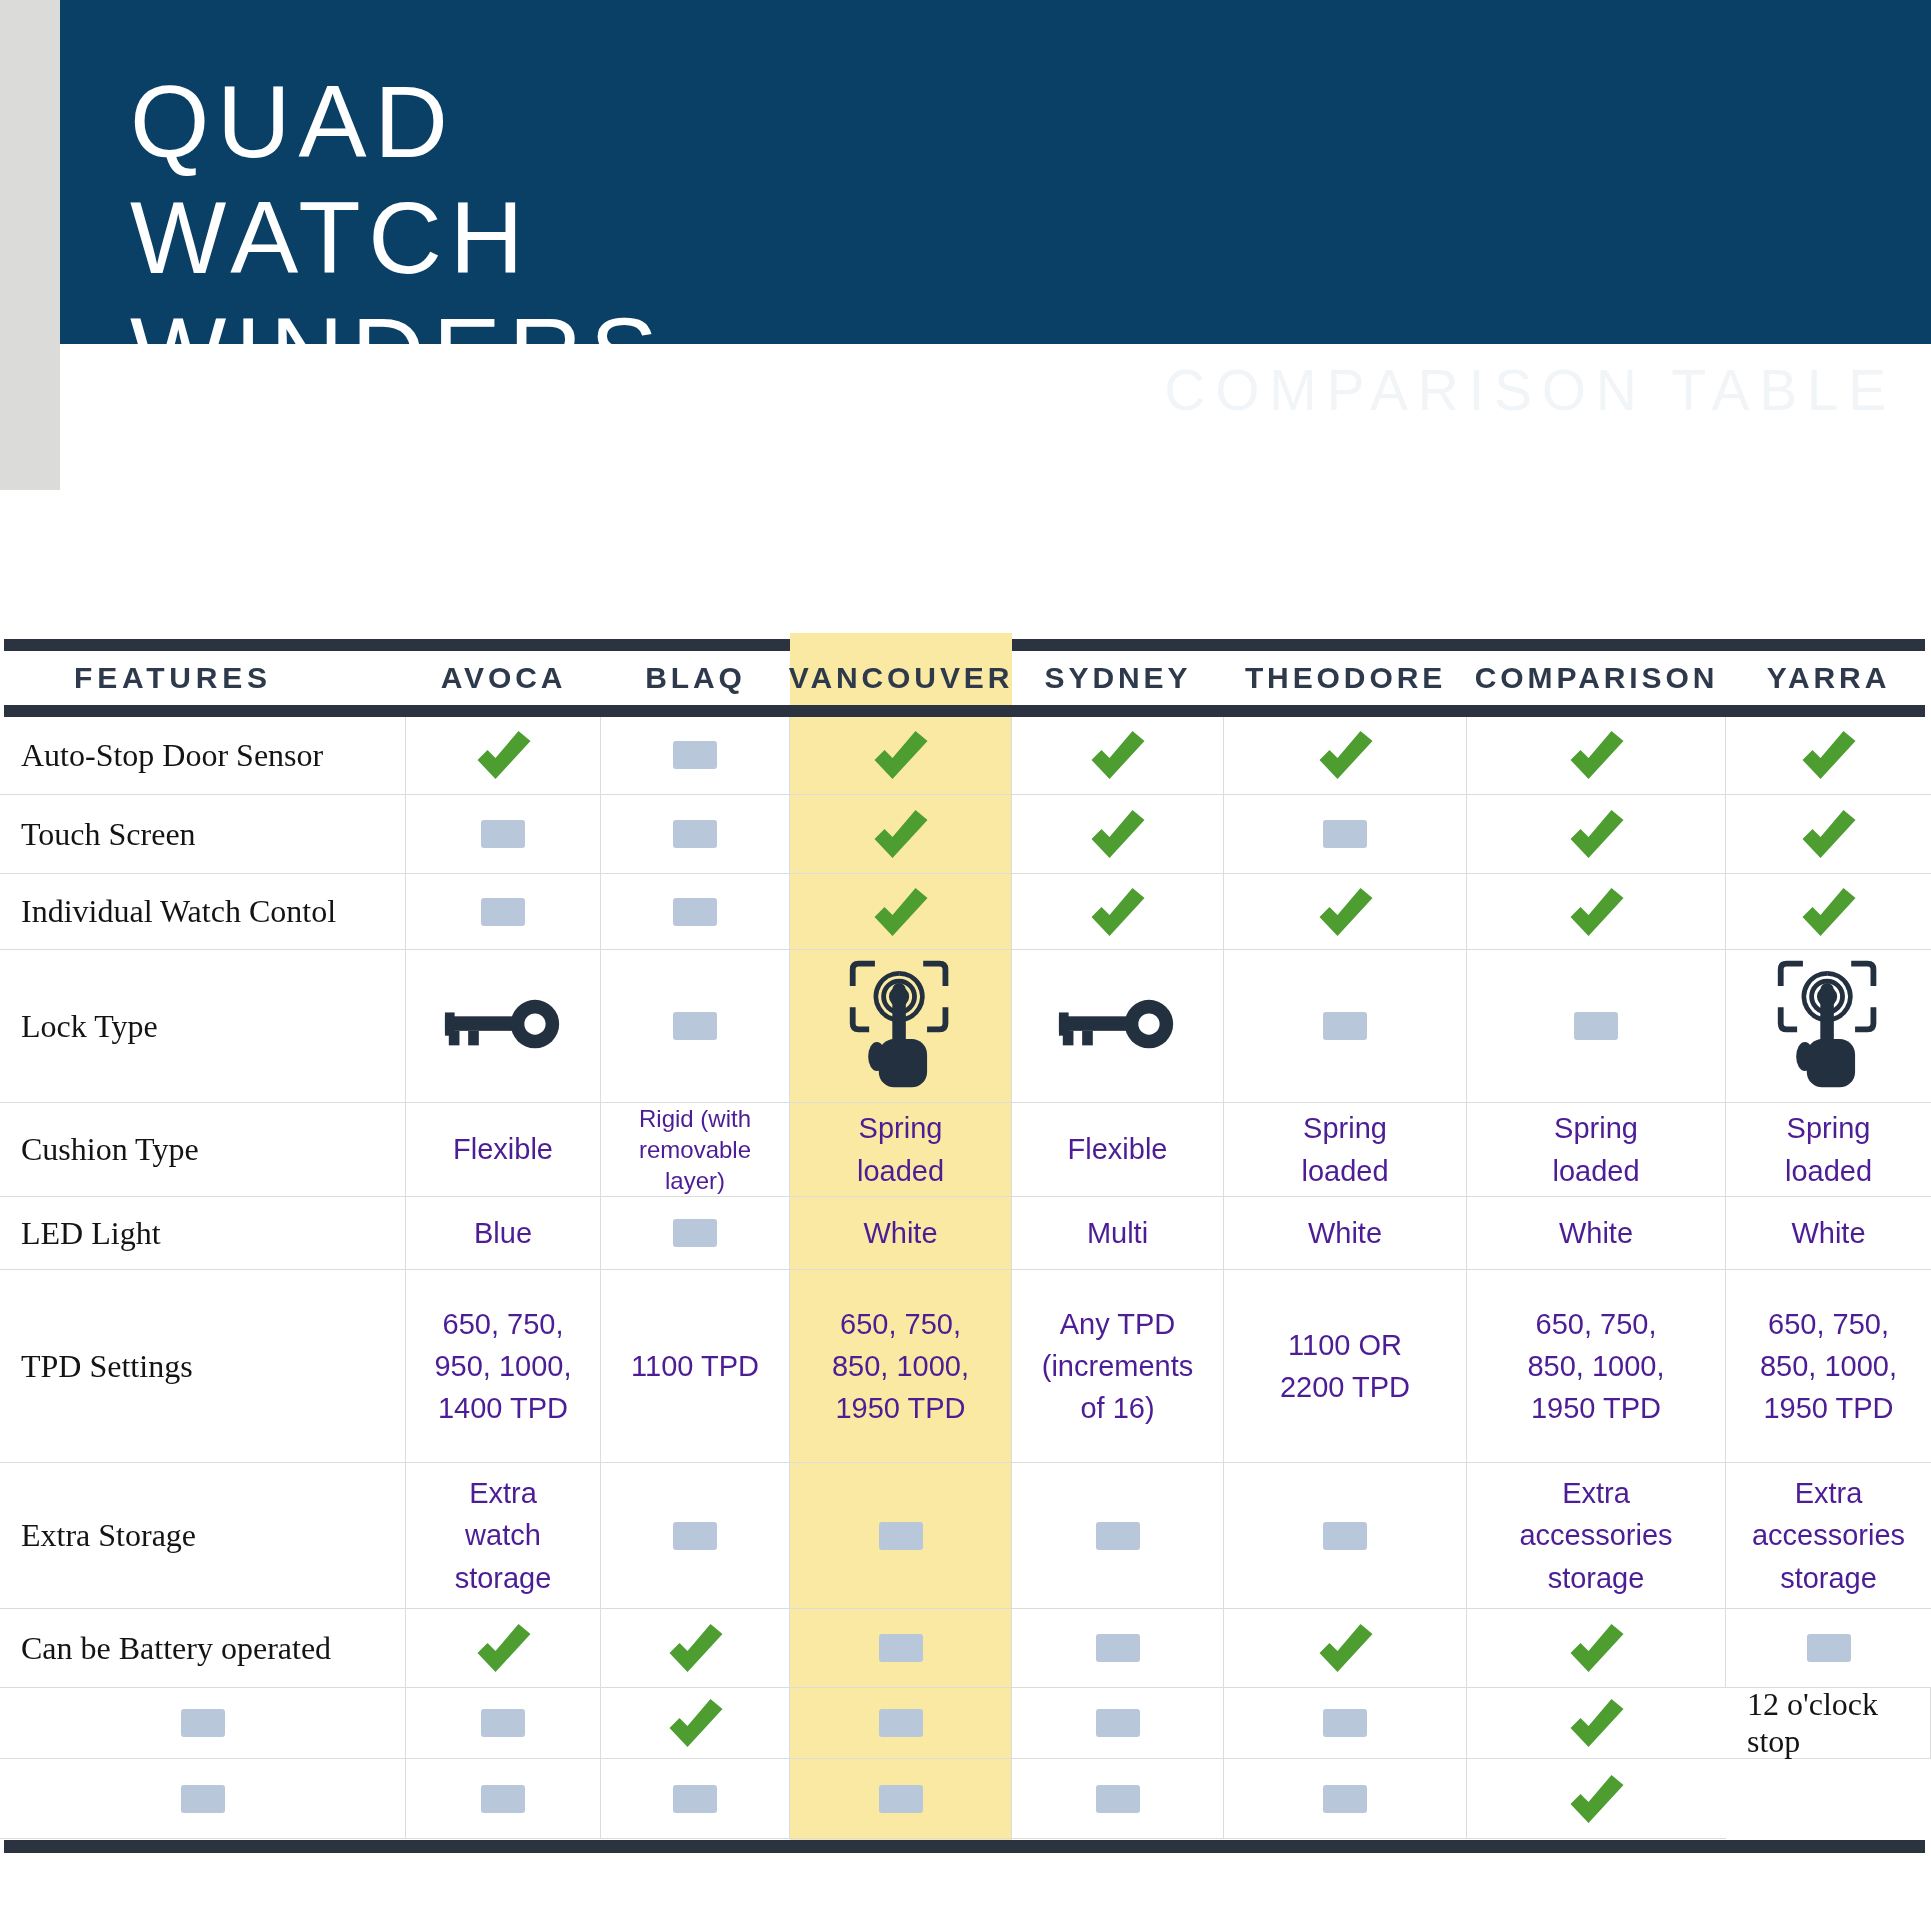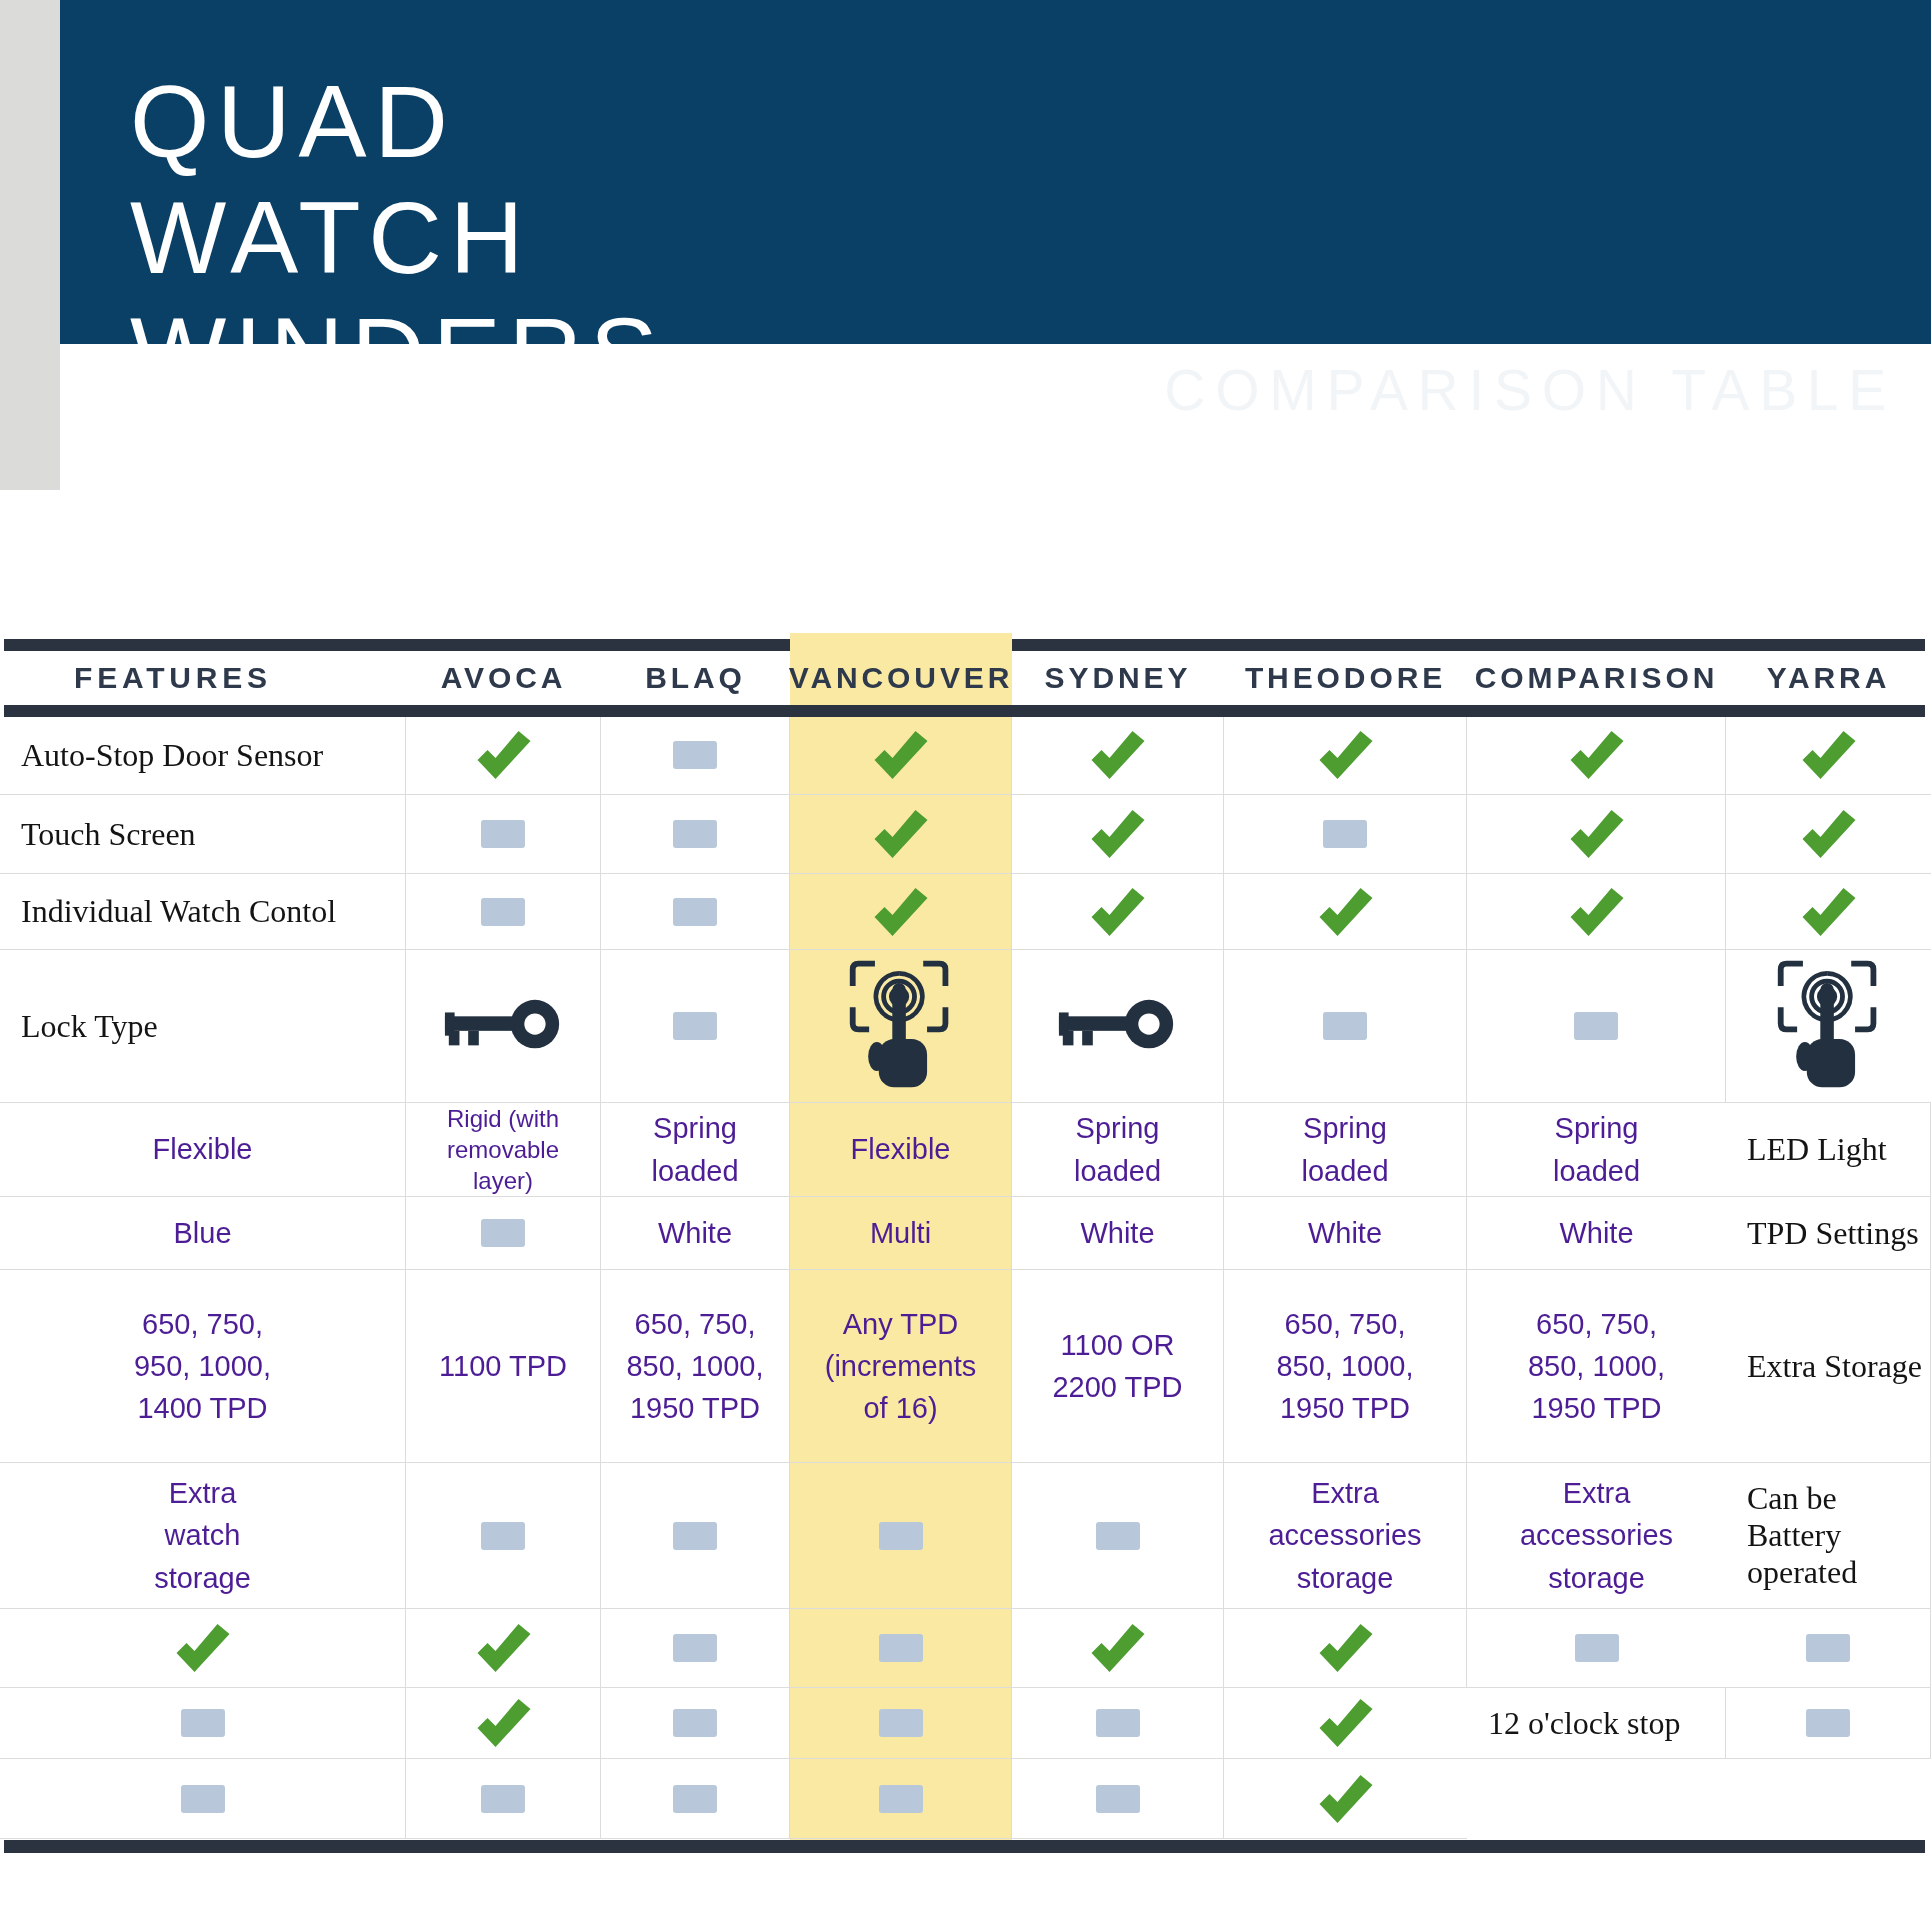--- a/index.html
+++ b/index.html
@@ -266,20 +266,21 @@
             <path d="M57 18 a24 24 0 1 0 0.1 0"></path>
           </g>
           <g fill="currentColor">
             <rect x="50" y="28" width="14" height="66" rx="7"></rect>
             <rect x="36" y="86" width="50" height="50" rx="16"></rect>
             <ellipse cx="34" cy="104" rx="9" ry="15"></ellipse>
           </g>
         </svg>
       </span>
     </div>
+    <div class="cell label-cell">Cushion Type</div>
     <div class="cell">
       <span class="cell-text">Flexible</span>
     </div>
     <div class="cell">
       <span class="cell-text small">Rigid (with
 removable
 layer)</span>
     </div>
     <div class="cell">
       <span class="cell-text">Spring

